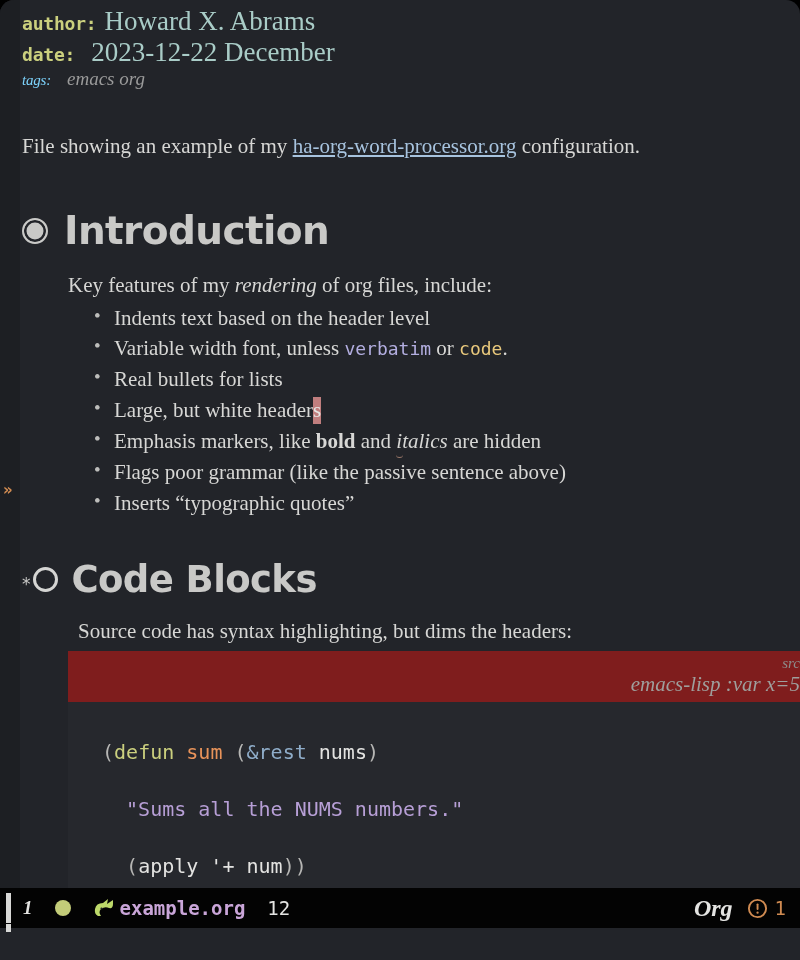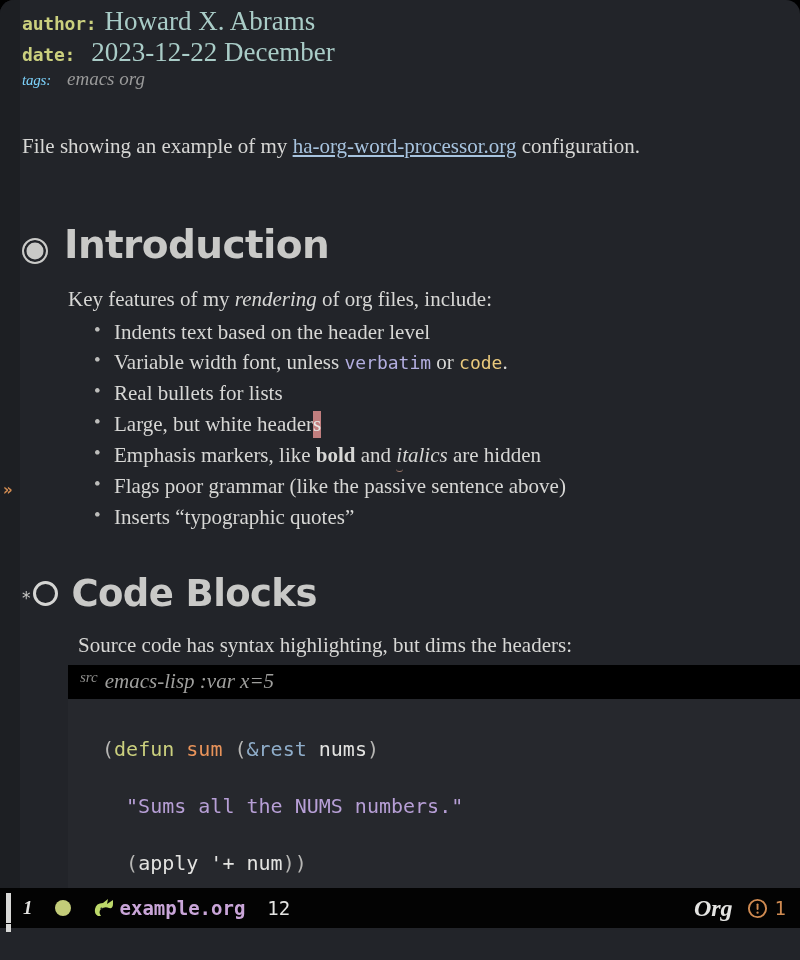--- a/index.html
+++ b/index.html
@@ -105,21 +105,21 @@
     text-decoration:underline;
     text-underline-offset:2px;
   }
 
   
   .heading {
     display:flex;
     align-items:center;
     font-family:"DejaVu Sans", sans-serif;
   }
-  .heading-1 { margin-top:66px; padding-left:2px;align-items:flex-end; }
+  .heading-1 { margin-top:52px; padding-left:2px; }
   .heading-2 { margin-top:42px; padding-left:2px; }
 
   .head-bullet-wrap {
     display:inline-flex;
     align-items:center;
     justify-content:center;
   }
   .bullet-ring {
     width:26px; height:26px;
     border-radius:50%;
@@ -212,24 +212,25 @@
     border-radius:0 0 4px 4px;
   }
 
   
   .src-block {
     margin-top:6px;
     margin-left:-10px;
     margin-right:0;
   }
   .src-header {
-    background:#000000;
+    background:#7f1d1d;
     padding:4px 0 5px 12px;
     display:flex;
-    align-items:flex-start;
+    align-items:flex-end;
+    flex-direction:column;
   }
   .src-kw {
     font-family:"Liberation Serif", serif;
     font-style:italic;
     font-size:15px;
     color:#8d8d8b;
   }
   .src-lang {
     font-family:"Liberation Serif", serif;
     font-style:italic;

